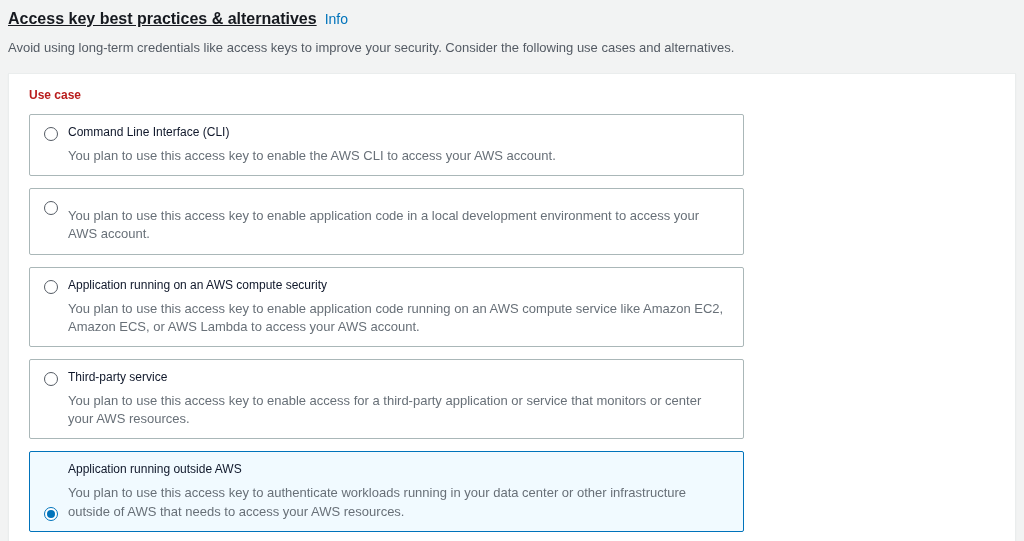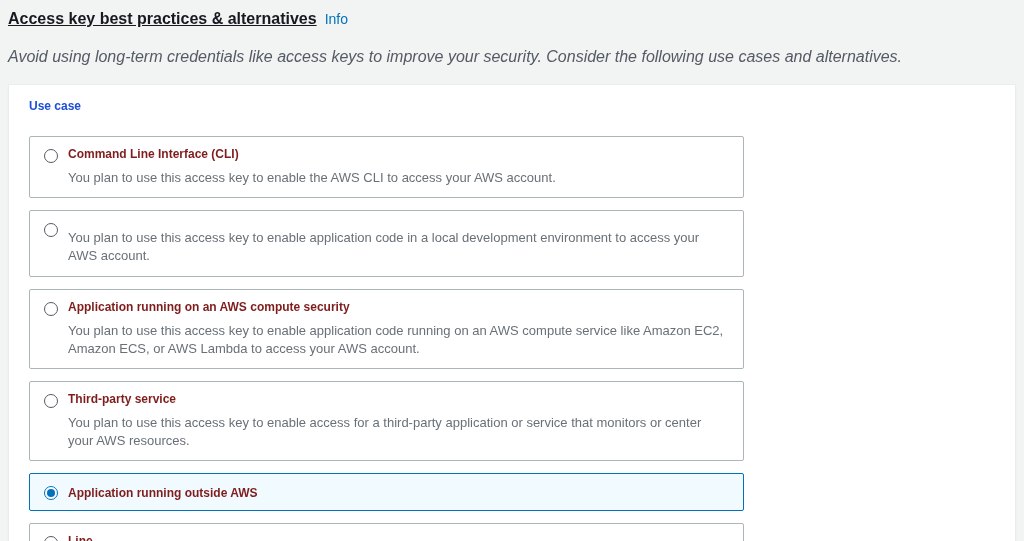--- a/index.html
+++ b/index.html
@@ -26,37 +26,36 @@
       color: #16191f;
       text-decoration: underline;
     }
     .info-link {
       color: #0073bb;
       font-size: 14px;
       font-weight: 400;
       cursor: pointer;
     }
     .subtitle {
-      font-size: 16px;
+      font-size: 13px;
       color: #545b64;
-      margin-top: 20px;
-      font-style: italic;
+      margin-top: 12px;
     }
     .card {
       background: #ffffff;
       border: 1px solid #eaeded;
       margin: 10px 8px 0 8px;
       padding: 14px 20px 18px 20px;
       box-shadow: 0 1px 1px rgba(0,0,0,0.05);
     }
     .section-label {
       font-size: 12px;
       font-weight: 700;
-      color: #1d4ed8;
-      margin-bottom: 23px;
+      color: #b91c1c;
+      margin-bottom: 12px;
     }
     .option {
       border: 1px solid #aab7b8;
       border-radius: 2px;
       padding: 10px 14px;
       margin-bottom: 12px;
       display: flex;
       align-items: flex-start;
       gap: 10px;
       cursor: pointer;
@@ -88,22 +87,22 @@
       background: #0073bb;
       border-radius: 50%;
       top: 2px;
       left: 2px;
     }
     .option-body {
       flex: 1;
     }
     .option-title {
       font-size: 12px;
-      font-weight: 700;
-      color: #7f1d1d;
+      font-weight: 400;
+      color: #0f172a;
     }
     .option-desc {
       font-size: 13px;
       color: #687078;
       margin-top: 8px;
       line-height: 1.4;
     }
     .options-wrap {
       max-width: 715px;
     }
@@ -152,20 +151,21 @@
       <div class="option-body">
         <div class="option-title">Third-party service</div>
         <div class="option-desc">You plan to use this access key to enable access for a third-party application or service that monitors or center your AWS resources.</div>
       </div>
     </div>
 
     <div class="option selected">
       <span class="radio"></span>
       <div class="option-body">
         <div class="option-title">Application running outside AWS</div>
+        <div class="option-desc">You plan to use this access key to authenticate workloads running in your data center or other infrastructure outside of AWS that needs to access your AWS resources.</div>
       </div>
     </div>
 
     <div class="option">
       <span class="radio"></span>
       <div class="option-body">
         <div class="option-title">Line</div>
         <div class="option-desc">Your use case is not listed here.</div>
       </div>
     </div>

